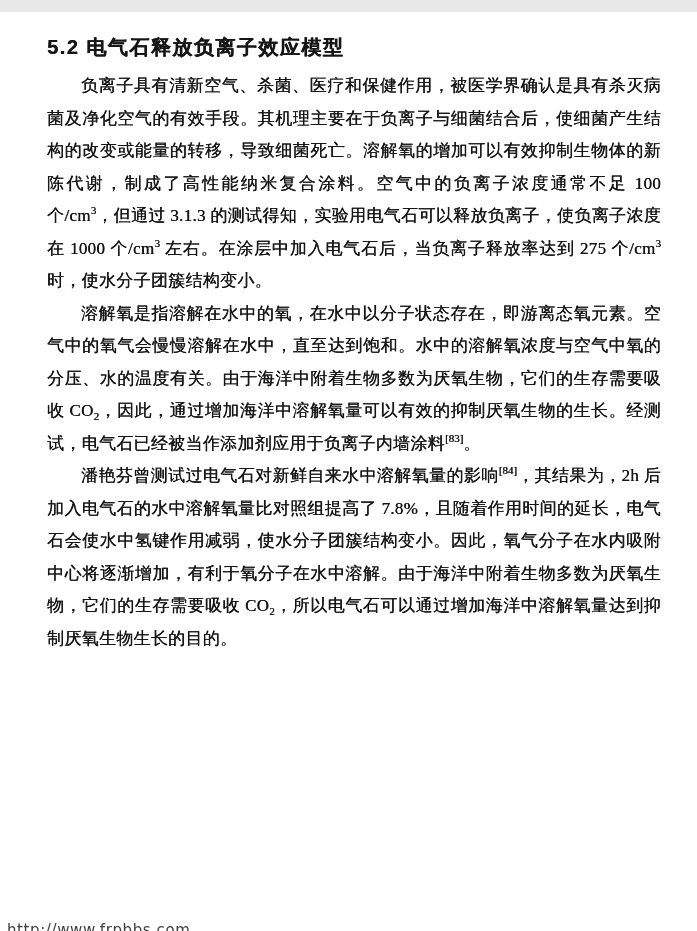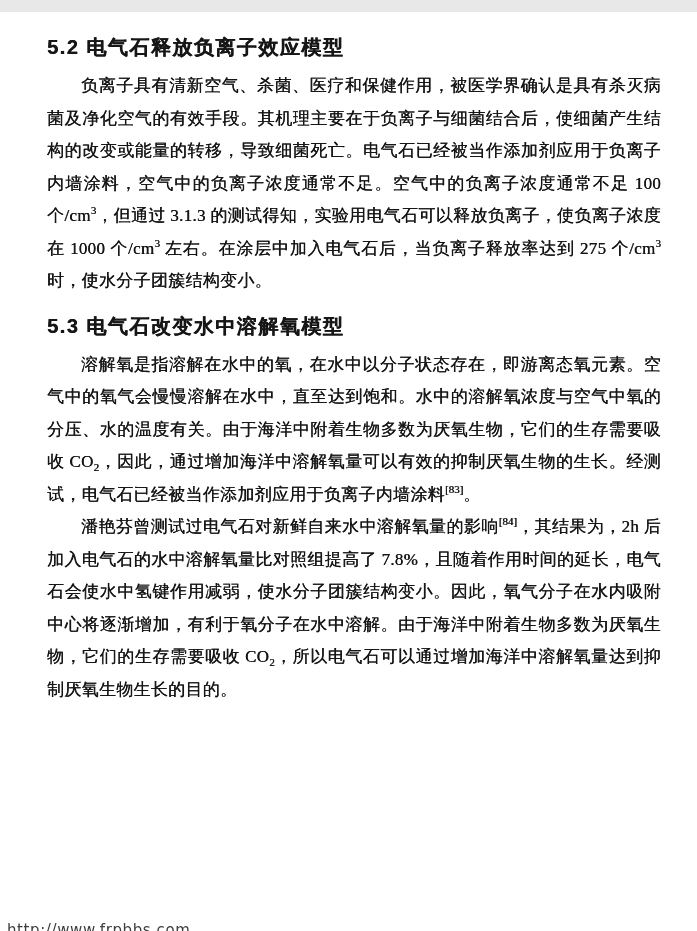--- a/index.html
+++ b/index.html
@@ -58,24 +58,23 @@
   }
 </style>
 </head>
 <body>
 
 <div class="page">
   <div class="content">
 
     <h2 class="section-heading">5.2 电气石释放负离子效应模型</h2>
 
-    <p class="para"><span>负离子具有清新空气、杀菌、医疗和保健作用，被医学界确认是具有杀灭病菌及净化空气的有效手段。其机理主要在于负离子与细菌结合后，使细菌产生结构的改变或能量的转移，导致细菌死亡。电气石已经被当作添加剂应用于负离子内墙涂料，空气中的负离子浓度通常不足。空气中的负离子浓度通常不足 100 个/cm</span><sup>3</sup><span>，但通过 3.1.3 的测试得知，实验用电气石可以释放负离子，使负离子浓度在 1000 个/cm</span><sup>3</sup><span> 左右。在涂层中加入电气石后，当负离子释放率达到 275 个/cm</span><sup>3</sup><span> 时，使水分子团簇结构变小。</span></p>
+    <p class="para"><span>负离子具有清新空气、杀菌、医疗和保健作用，被医学界确认是具有杀灭病菌及净化空气的有效手段。其机理主要在于负离子与细菌结合后，使细菌产生结构的改变或能量的转移，导致细菌死亡。溶解氧的增加可以有效抑制生物体的新陈代谢，制成了高性能纳米复合涂料。空气中的负离子浓度通常不足 100 个/cm</span><sup>3</sup><span>，但通过 3.1.3 的测试得知，实验用电气石可以释放负离子，使负离子浓度在 1000 个/cm</span><sup>3</sup><span> 左右。在涂层中加入电气石后，当负离子释放率达到 275 个/cm</span><sup>3</sup><span> 时，使水分子团簇结构变小。</span></p>
 
 
-    <h2 class="section-heading later">5.3 电气石改变水中溶解氧模型</h2>
 
     <p class="para"><span>溶解氧是指溶解在水中的氧，在水中以分子状态存在，即游离态氧元素。空气中的氧气会慢慢溶解在水中，直至达到饱和。水中的溶解氧浓度与空气中氧的分压、水的温度有关。由于海洋中附着生物多数为厌氧生物，它们的生存需要吸收 CO</span><sub>2</sub><span>，因此，通过增加海洋中溶解氧量可以有效的抑制厌氧生物的生长。经测试，电气石已经被当作添加剂应用于负离子内墙涂料</span><sup>[83]</sup><span>。</span></p>
 
     <p class="para"><span>潘艳芬曾测试过电气石对新鲜自来水中溶解氧量的影响</span><sup>[84]</sup><span>，其结果为，2h 后加入电气石的水中溶解氧量比对照组提高了 7.8%，且随着作用时间的延长，电气石会使水中氢键作用减弱，使水分子团簇结构变小。因此，氧气分子在水内吸附中心将逐渐增加，有利于氧分子在水中溶解。由于海洋中附着生物多数为厌氧生物，它们的生存需要吸收 CO</span><sub>2</sub><span>，所以电气石可以通过增加海洋中溶解氧量达到抑制厌氧生物生长的目的。</span></p>
 
   </div>
 
   <div class="footer-url">http://www.frpbbs.com</div>
 </div>
 

